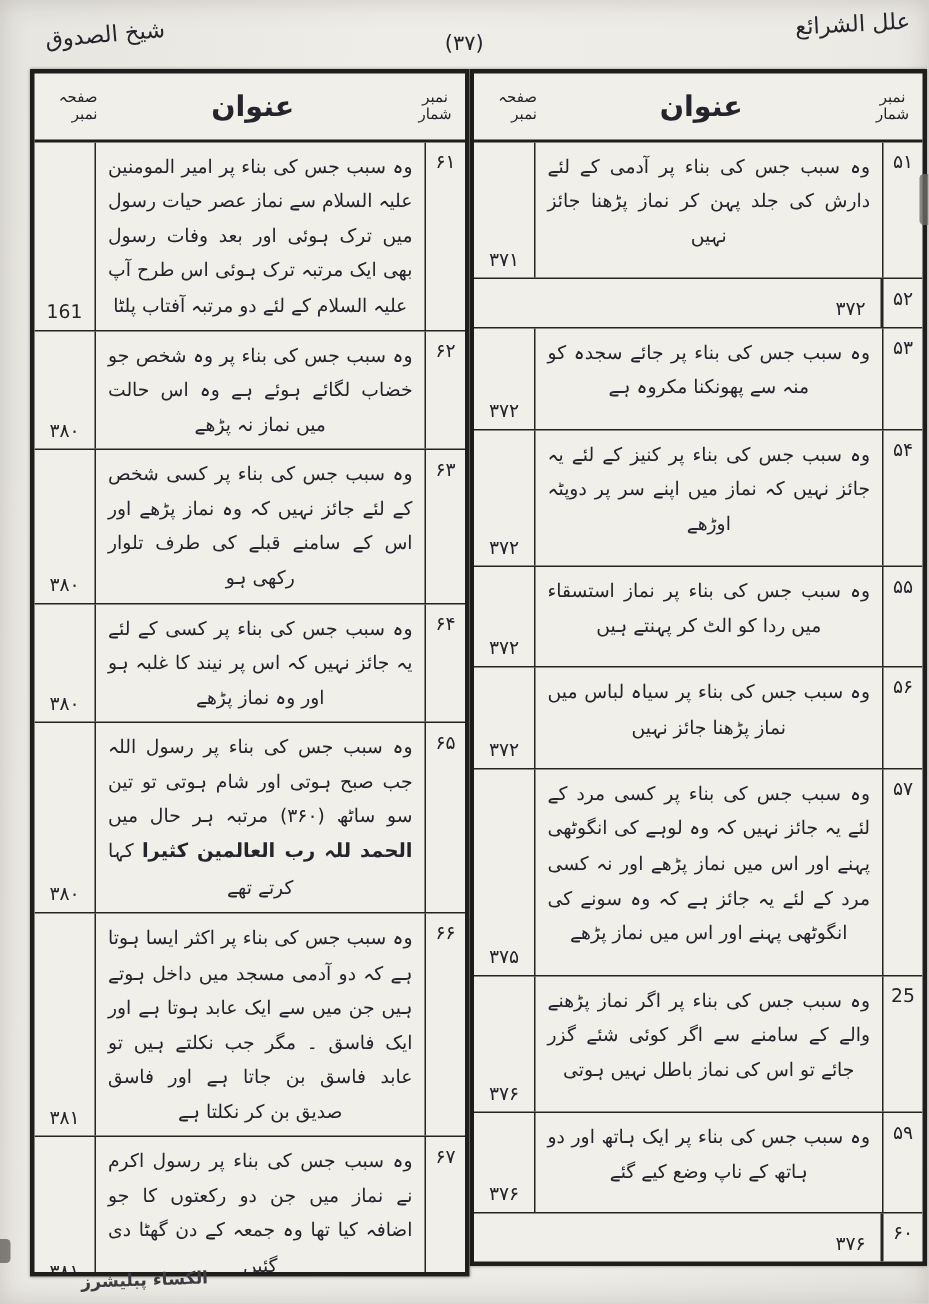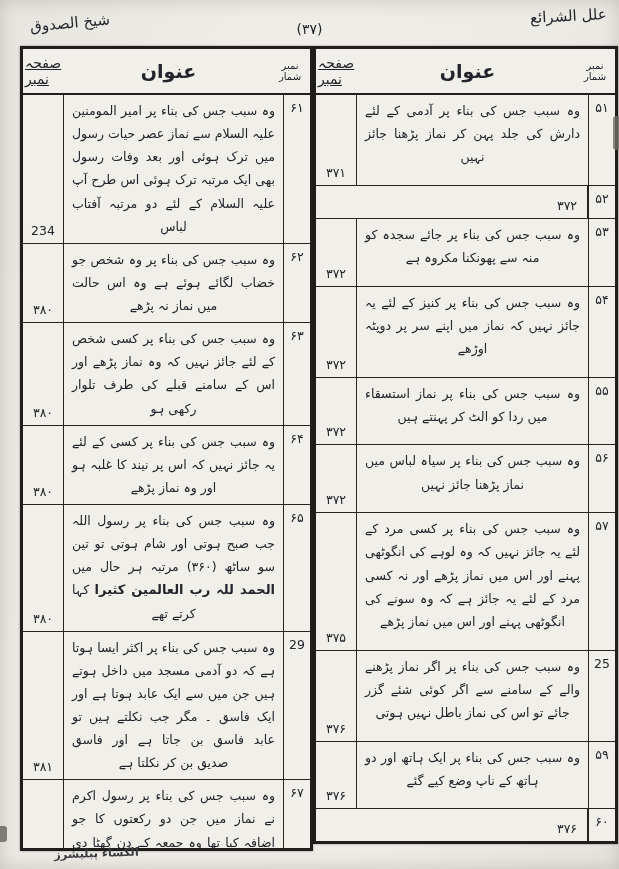--- a/index.html
+++ b/index.html
@@ -26,21 +26,21 @@
     box-shadow:0 0 2px rgba(0,0,0,.4);
   }
   .toc.right-t{top:46px;left:313px;width:299px;height:792px;}
   .toc.left-t{top:46px;left:20px;width:287px;height:799px;}
   .t-head{
     flex:0 0 44px;display:flex;align-items:center;
     border-bottom:2px solid #1f1e1c;padding:0 2px;
   }
   .h-serial{width:36px;font-size:10px;text-align:center;line-height:1.15;}
   .h-title{flex:1;text-align:center;font-weight:bold;font-size:19px;letter-spacing:1px;}
-  .h-page{width:40px;font-size:14px;text-align:left;line-height:1.15;text-decoration:underline;}
+  .h-page{width:40px;font-size:10px;text-align:right;line-height:1.15;}
   .rows{flex:1 1 auto;display:flex;flex-direction:column;overflow:hidden;}
   .row{display:flex;border-bottom:1.5px solid #25241f;flex:1 1 auto;min-height:0;}
   .left-t .row{flex:0 0 auto;}
   .right-t .row:last-child{border-bottom:none;}
   .spacer{flex:1 1 auto;}
   .c-serial{
     flex:0 0 26px;border-left:1.5px solid #25241f;
     text-align:center;font-size:12.5px;padding-top:5px;
   }
   .c-title{
@@ -129,22 +129,22 @@
 
   <section class="toc left-t">
     <div class="t-head">
       <div class="h-serial">نمبر شمار</div>
       <div class="h-title">عنوان</div>
       <div class="h-page">صفحہ نمبر</div>
     </div>
     <div class="rows" id="left-rows">
         <div class="row">
           <div class="c-serial">۶۱</div>
-          <div class="c-title">وہ سبب جس کی بناء پر امیر المومنین علیہ السلام سے نماز عصر حیات رسول میں ترک ہوئی اور بعد وفات رسول بھی ایک مرتبہ ترک ہوئی اس طرح آپ علیہ السلام کے لئے دو مرتبہ آفتاب لباس</div>
-          <div class="c-page">234</div>
+          <div class="c-title">وہ سبب جس کی بناء پر امیر المومنین علیہ السلام سے نماز عصر حیات رسول میں ترک ہوئی اور بعد وفات رسول بھی ایک مرتبہ ترک ہوئی اس طرح آپ علیہ السلام کے لئے دو مرتبہ آفتاب پلٹا</div>
+          <div class="c-page">161</div>
         </div>
         <div class="row">
           <div class="c-serial">۶۲</div>
           <div class="c-title">وہ سبب جس کی بناء پر وہ شخص جو خضاب لگائے ہوئے ہے وہ اس حالت میں نماز نہ پڑھے</div>
           <div class="c-page">۳۸۰</div>
         </div>
         <div class="row">
           <div class="c-serial">۶۳</div>
           <div class="c-title">وہ سبب جس کی بناء پر کسی شخص کے لئے جائز نہیں کہ وہ نماز پڑھے اور اس کے سامنے قبلے کی طرف تلوار رکھی ہو</div>
           <div class="c-page">۳۸۰</div>
@@ -153,21 +153,21 @@
           <div class="c-serial">۶۴</div>
           <div class="c-title">وہ سبب جس کی بناء پر کسی کے لئے یہ جائز نہیں کہ اس پر نیند کا غلبہ ہو اور وہ نماز پڑھے</div>
           <div class="c-page">۳۸۰</div>
         </div>
         <div class="row">
           <div class="c-serial">۶۵</div>
           <div class="c-title">وہ سبب جس کی بناء پر رسول اللہ جب صبح ہوتی اور شام ہوتی تو تین سو ساٹھ (۳۶۰) مرتبہ ہر حال میں <b>الحمد للہ رب العالمین کثیرا</b> کہا کرتے تھے</div>
           <div class="c-page">۳۸۰</div>
         </div>
         <div class="row">
-          <div class="c-serial">29</div>
+          <div class="c-serial">۶۶</div>
           <div class="c-title">وہ سبب جس کی بناء پر اکثر ایسا ہوتا ہے کہ دو آدمی مسجد میں داخل ہوتے ہیں جن میں سے ایک عابد ہوتا ہے اور ایک فاسق ۔ مگر جب نکلتے ہیں تو عابد فاسق بن جاتا ہے اور فاسق صدیق بن کر نکلتا ہے</div>
           <div class="c-page">۳۸۱</div>
         </div>
         <div class="row">
           <div class="c-serial">۶۷</div>
           <div class="c-title">وہ سبب جس کی بناء پر رسول اکرم نے نماز میں جن دو رکعتوں کا جو اضافہ کیا تھا وہ جمعہ کے دن گھٹا دی گئیں</div>
           <div class="c-page">۳۸۱</div>
         </div>
         <div class="spacer"></div>
       </div>

